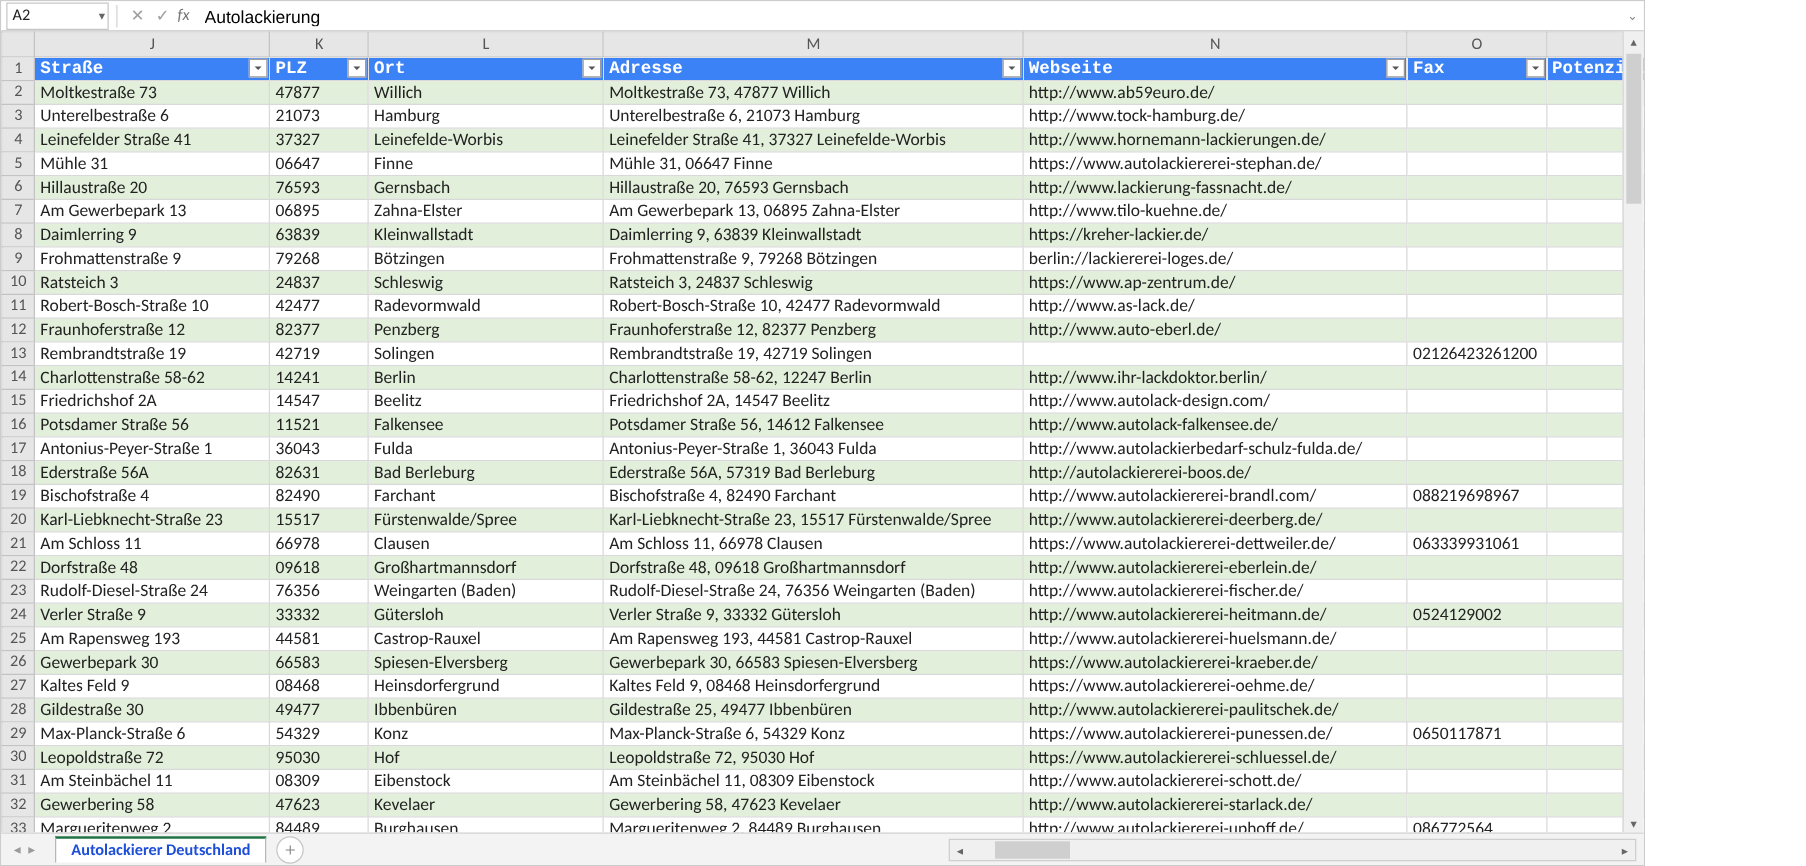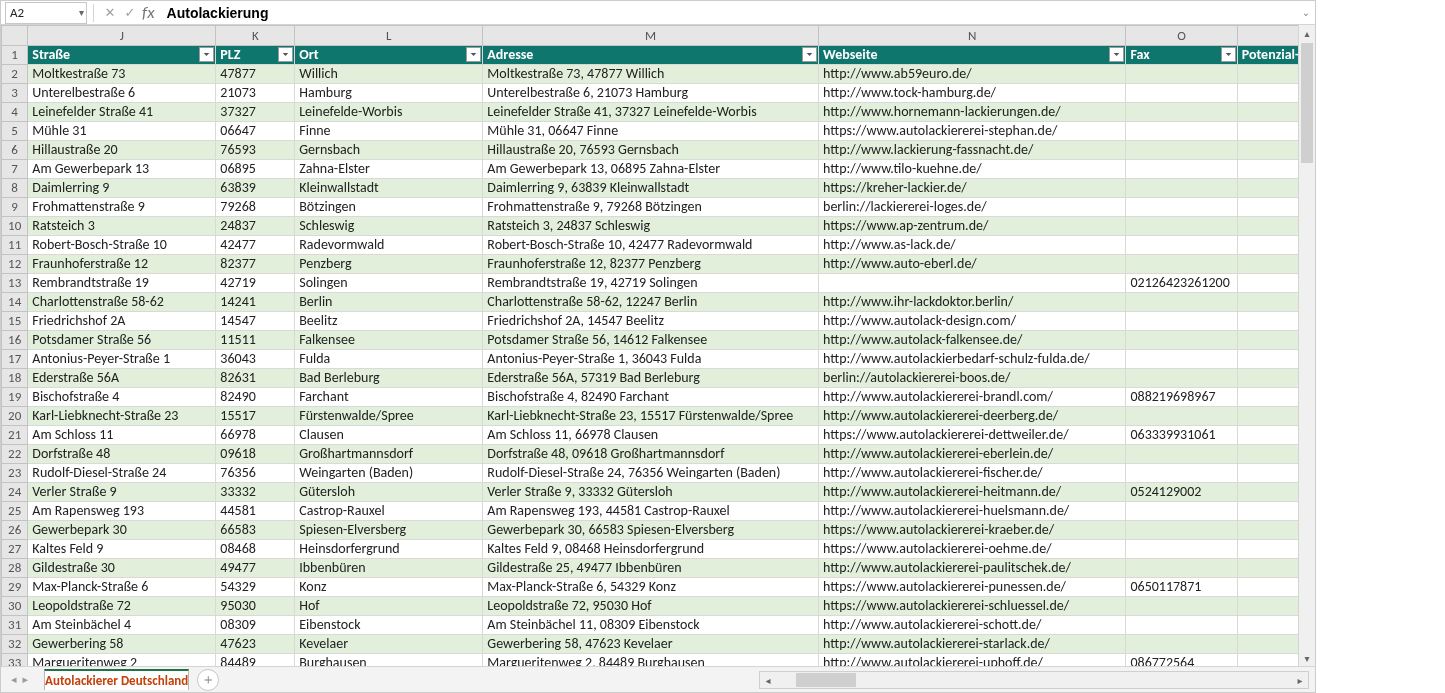--- a/index.html
+++ b/index.html
@@ -4,45 +4,45 @@
 <style>
   * { box-sizing: border-box; }
   html, body { margin:0; padding:0; font-family: Calibri, Arial, sans-serif; font-size:14px; color:#222; background:#fff; height:100%; overflow:hidden; }
   .app { display:flex; flex-direction:column; width:1316px; height:693px; border:1px solid #ccc; background:#f5f5f5; }
   
   .formula-bar { display:flex; align-items:center; height:24px; background:#fff; border-bottom:1px solid #d4d4d4; }
   .name-box { width:82px; height:22px; border:1px solid #c7c7c7; margin-left:4px; background:#fff; display:flex; align-items:center; padding:0 4px; font-size:13px; position:relative;}
   .name-box .dd { position:absolute; right:2px; top:3px; font-size:10px; color:#666; }
   .fb-sep { width:1px; height:18px; background:#d4d4d4; margin:0 6px; }
   .fb-btn { width:20px; text-align:center; color:#a0a0a0; cursor:default; font-size:13px; }
-  .fx { font-style:italic; color:#777; font-size:17px; margin-right:6px; margin-left:2px;}
-  .formula-input { flex:1; height:22px; border:none; outline:none; padding:0 6px; font-size:14px; background:#fff;font-weight:bold;}
+  .fx { font-style:italic; color:#777; font-size:13px; margin-right:6px; margin-left:2px;}
+  .formula-input { flex:1; height:22px; border:none; outline:none; padding:0 6px; font-size:14px; background:#fff;}
   .fb-expand { width:18px; text-align:center; color:#888; font-size:10px;}
   
   .grid-wrap { flex:1; overflow:hidden; position:relative; background:#fff;}
   table { border-collapse:collapse; table-layout:fixed; width:1443px; }
   th, td { border:1px solid #d9d9d9; height:18px; line-height:18px; padding:0 4px; overflow:hidden; white-space:nowrap; text-overflow:clip; font-size:14px; }
   
   tr.colhdr th { background:#e6e6e6; border-color:#c3c3c3; font-weight:normal; color:#555; font-size:13px; text-align:center; height:20px;}
   tr.colhdr th.corner { background:#e6e6e6; width:26px; }
   
   td.rh { background:#e6e6e6; border-color:#c3c3c3; text-align:center; color:#555; font-size:13px; width:26px;}
   
-  tr.thead td.cell { background:#0f766e; color:#fff; font-weight:bold; position:relative; }
+  tr.thead td.cell { background:#3b82f6; color:#fff; font-weight:bold; position:relative;font-family:Liberation Mono, monospace; }
   tr.thead td.cell .drop { position:absolute; right:1px; top:1px; width:15px; height:15px; background:#fff; border:1px solid #9b9b9b; display:flex; align-items:center; justify-content:center; }
   tr.thead td.cell .drop svg { width:7px; height:7px; }
   
   tr.band td.cell { background:#e2efda; }
   tr.nob td.cell { background:#ffffff; }
   td.num { text-align:right; }
   
   .tabs-bar { height:26px; background:#f3f3f3; border-top:1px solid #d4d4d4; display:flex; align-items:center; position:relative;}
   .tab-nav { display:flex; gap:6px; padding:0 10px; color:#9b9b9b;}
   .tab-nav span { font-size:11px; cursor:default;}
-  .sheet-tab { background:#fff; border:1px solid #b7b7b7; border-bottom:none; padding:2px 0; font-size:13px; font-weight:bold; color:#c2410c; margin-left:6px; border-top:2px solid #217346;}
+  .sheet-tab { background:#fff; border:1px solid #b7b7b7; border-bottom:none; padding:2px 12px; font-size:13px; font-weight:bold; color:#1d4ed8; margin-left:6px; border-top:2px solid #217346;}
   .add-sheet { width:22px; height:22px; border:1px solid #c7c7c7; border-radius:50%; margin-left:8px; display:flex; align-items:center; justify-content:center; color:#888; font-size:14px; background:#fff;}
   .hscroll { position:absolute; right:6px; bottom:3px; height:18px; width:550px; background:#f0f0f0; border:1px solid #cfcfcf; display:flex; align-items:center;}
   .hscroll .arrow { width:16px; text-align:center; color:#666; font-size:10px;}
   .hscroll .track { flex:1; position:relative; height:100%;}
   .hscroll .thumb { position:absolute; left:20px; width:60px; top:1px; bottom:1px; background:#cfcfcf;}
   
   .vscroll { position:absolute; right:0; top:0; bottom:0; width:17px; background:#f0f0f0; border-left:1px solid #d4d4d4;}
   .vscroll .arrow { height:16px; text-align:center; color:#666; font-size:10px; display:flex; align-items:center; justify-content:center;}
   .vscroll .thumb { position:absolute; top:18px; height:120px; left:2px; right:2px; background:#cfcfcf;}
   
@@ -270,21 +270,21 @@
             <td class="cell">14547</td>
             <td class="cell">Beelitz</td>
             <td class="cell">Friedrichshof 2A, 14547 Beelitz</td>
             <td class="cell">http://www.autolack-design.com/</td>
             <td class="cell"></td>
             <td class="cell num">4,75</td>
           </tr>
           <tr class="band">
             <td class="rh">16</td>
             <td class="cell">Potsdamer Straße 56</td>
-            <td class="cell">11511</td>
+            <td class="cell">11521</td>
             <td class="cell">Falkensee</td>
             <td class="cell">Potsdamer Straße 56, 14612 Falkensee</td>
             <td class="cell">http://www.autolack-falkensee.de/</td>
             <td class="cell"></td>
             <td class="cell num">4,98</td>
           </tr>
           <tr class="nob">
             <td class="rh">17</td>
             <td class="cell">Antonius-Peyer-Straße 1</td>
             <td class="cell">36043</td>
@@ -293,21 +293,21 @@
             <td class="cell">http://www.autolackierbedarf-schulz-fulda.de/</td>
             <td class="cell"></td>
             <td class="cell num">6,66</td>
           </tr>
           <tr class="band">
             <td class="rh">18</td>
             <td class="cell">Ederstraße 56A</td>
             <td class="cell">82631</td>
             <td class="cell">Bad Berleburg</td>
             <td class="cell">Ederstraße 56A, 57319 Bad Berleburg</td>
-            <td class="cell">berlin://autolackiererei-boos.de/</td>
+            <td class="cell">http://autolackiererei-boos.de/</td>
             <td class="cell"></td>
             <td class="cell num">9,11</td>
           </tr>
           <tr class="nob">
             <td class="rh">19</td>
             <td class="cell">Bischofstraße 4</td>
             <td class="cell">82490</td>
             <td class="cell">Farchant</td>
             <td class="cell">Bischofstraße 4, 82490 Farchant</td>
             <td class="cell">http://www.autolackiererei-brandl.com/</td>
@@ -419,21 +419,21 @@
             <td class="cell">Leopoldstraße 72</td>
             <td class="cell">95030</td>
             <td class="cell">Hof</td>
             <td class="cell">Leopoldstraße 72, 95030 Hof</td>
             <td class="cell">https://www.autolackiererei-schluessel.de/</td>
             <td class="cell"></td>
             <td class="cell num">7,70</td>
           </tr>
           <tr class="nob">
             <td class="rh">31</td>
-            <td class="cell">Am Steinbächel 4</td>
+            <td class="cell">Am Steinbächel 11</td>
             <td class="cell">08309</td>
             <td class="cell">Eibenstock</td>
             <td class="cell">Am Steinbächel 11, 08309 Eibenstock</td>
             <td class="cell">http://www.autolackiererei-schott.de/</td>
             <td class="cell"></td>
             <td class="cell num">5,46</td>
           </tr>
           <tr class="band">
             <td class="rh">32</td>
             <td class="cell">Gewerbering 58</td>

